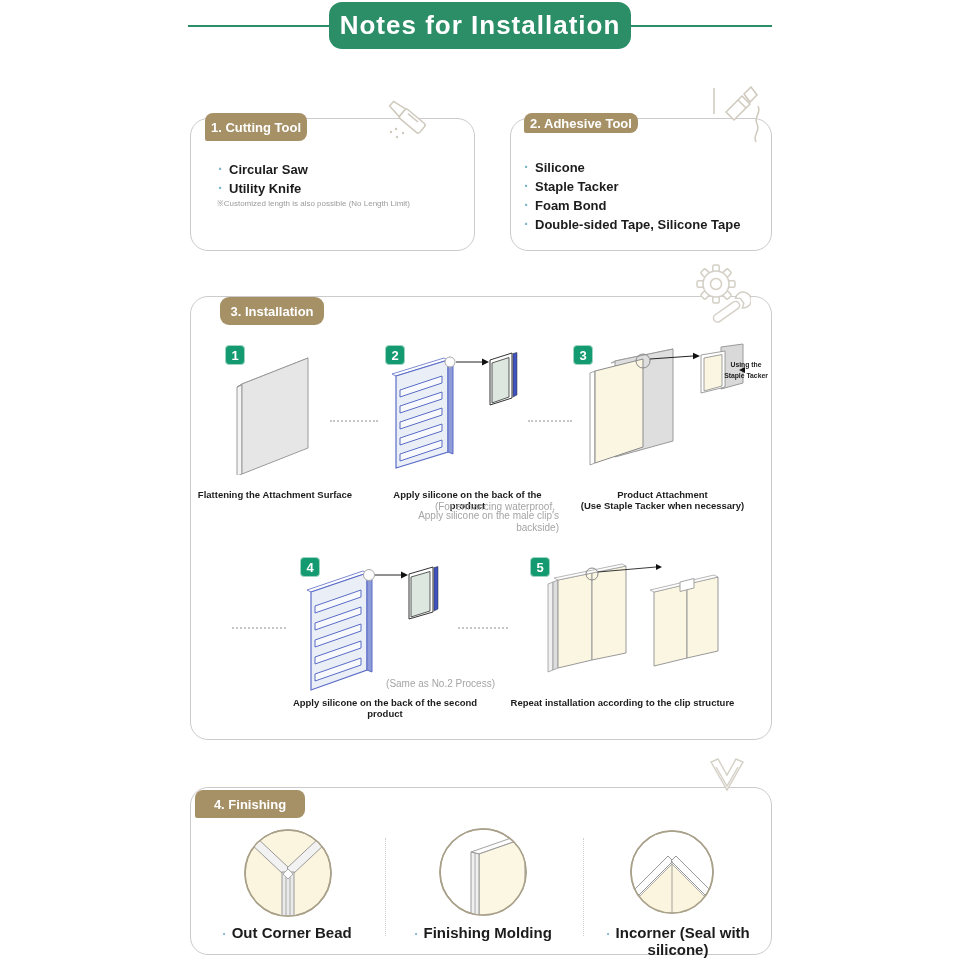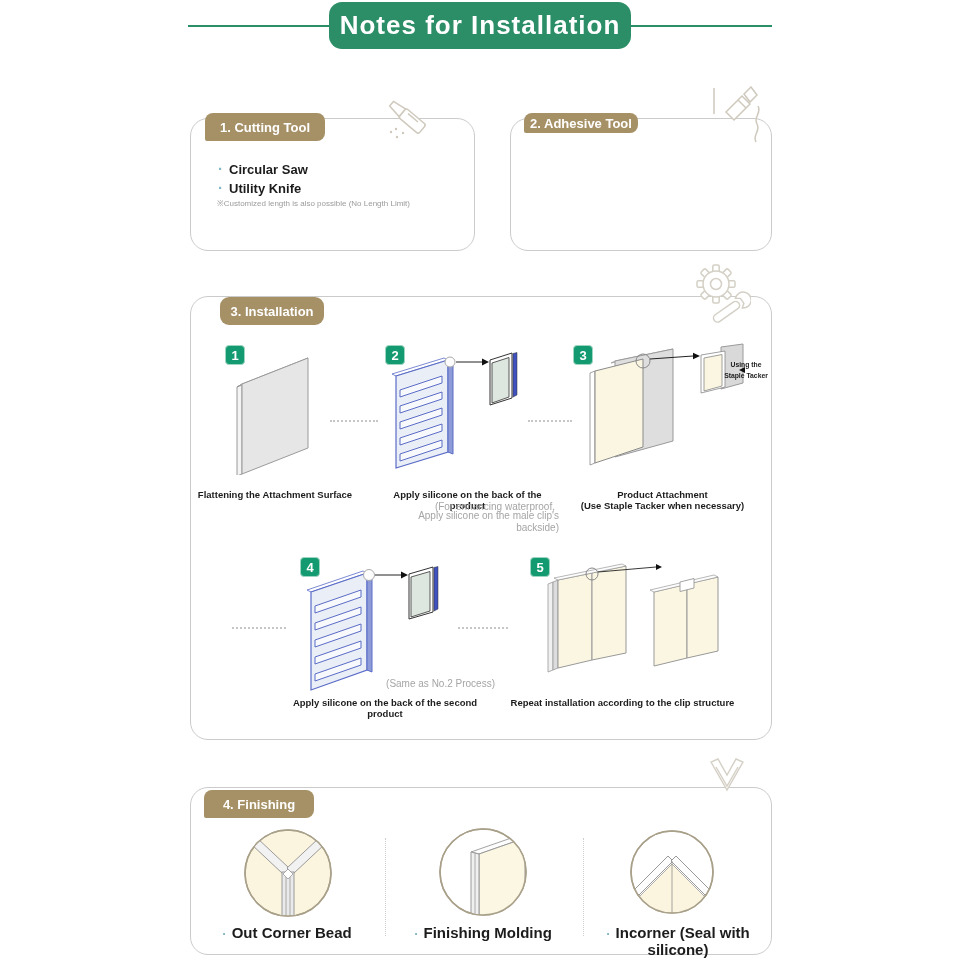--- a/index.html
+++ b/index.html
@@ -14,24 +14,24 @@
 
   
   .box { position:absolute; border:1.5px solid #cbcbcb; border-radius:18px; background:#fff; }
   #box-cutting   { left:190px; top:118px; width:285px; height:133px; }
   #box-adhesive  { left:510px; top:118px; width:262px; height:133px; }
   #box-install   { left:190px; top:296px; width:582px; height:444px; }
   #box-finishing { left:190px; top:787px; width:582px; height:168px; }
 
   .sec-label { position:absolute; background:#a69066; color:#fff; font-weight:bold; font-size:13px;
     border-radius:8px 8px 8px 2px; display:flex; align-items:center; justify-content:center; z-index:3; }
-  #label-cutting   { left:205px; top:113px; width:120px; height:28px; }
+  #label-cutting   { left:205px; top:113px; width:102px; height:28px; }
   #label-adhesive  { left:524px; top:113px; width:114px; height:20px; }
   #label-install   { left:220px; top:297px; width:104px; height:28px;border-radius:9px; }
-  #label-finishing { left:204px; top:790px; width:110px; height:28px; }
+  #label-finishing { left:195px; top:790px; width:110px; height:28px; }
 
   
   .tool-list { position:absolute; list-style:none; }
   #list-cutting  { left:218px; top:160px; }
   #list-adhesive { left:524px; top:158px; }
   .tool-list li { font-size:13px; font-weight:bold; color:#1c1c1c; line-height:18px; white-space:nowrap; }
   .tool-list li::before { content:"·"; color:#7fb8c9; font-weight:bold; margin-right:6px; font-size:15px; }
   .cut-note { position:absolute; left:217px; top:197px; width:250px; font-size:8px; color:#9b9b9b; white-space:nowrap; }
 
   
@@ -98,20 +98,26 @@
     <g fill="#cfc9bd" stroke="none">
       <circle cx="13" cy="40" r="1.2"></circle>
         <circle cx="19" cy="45" r="1.2"></circle>
       <circle cx="25" cy="41" r="1.2"></circle>
         <circle cx="18" cy="37" r="1.2"></circle>
     </g>
   </svg>
 
   <div class="box" id="box-adhesive"></div>
   <div class="sec-label" id="label-adhesive">2. Adhesive Tool</div>
+  <ul class="tool-list" id="list-adhesive">
+    <li>Silicone</li>
+    <li>Staple Tacker</li>
+    <li>Foam Bond</li>
+    <li>Double-sided Tape, Silicone Tape</li>
+  </ul>
   <svg class="deco-icon" style="left:700px; top:86px;" width="62" height="62" viewBox="0 0 62 62">
     <g stroke="#cfc9bd" stroke-width="1.5" fill="none">
       <line x1="14" y1="2" x2="14" y2="28"></line>
       <polygon points="26,26 42,10 50,18 34,34" fill="#fff"></polygon>
       <line x1="38" y1="14" x2="46" y2="22"></line>
       <polygon points="44,8 51,1 57,9 50,16" fill="#fff"></polygon>
       <path d="M58,20 C62,27 53,31 57,38 C61,45 52,49 56,56"></path>
     </g>
   </svg>
 

